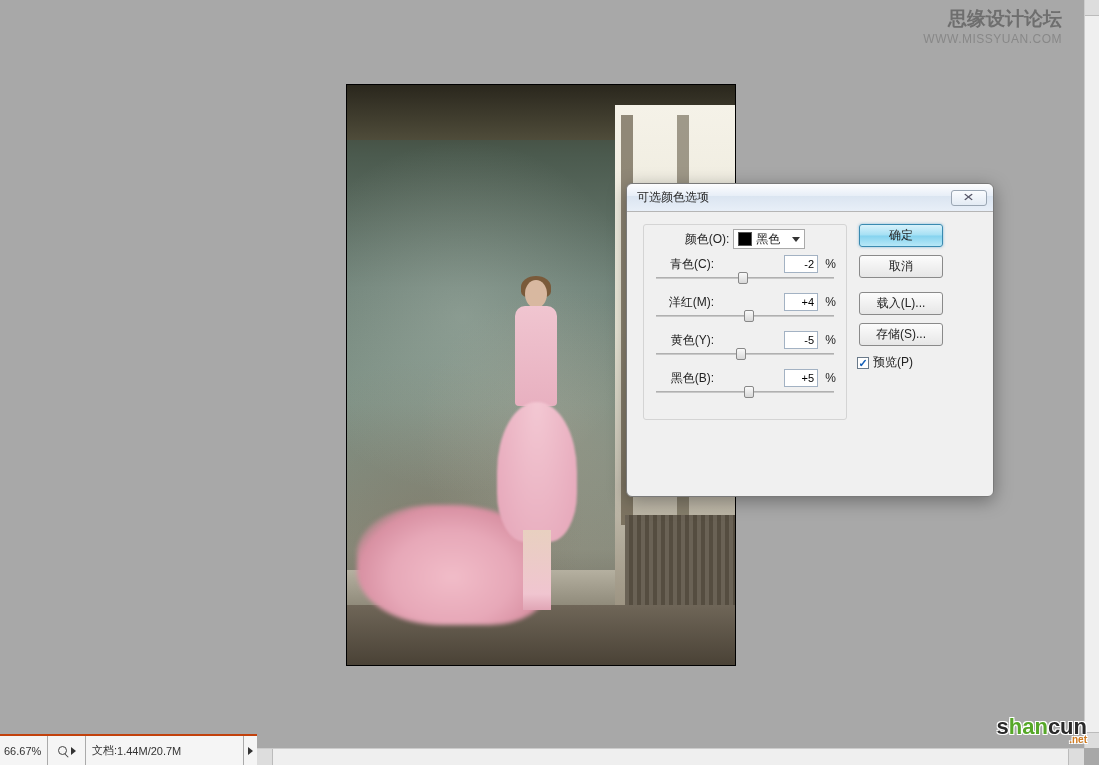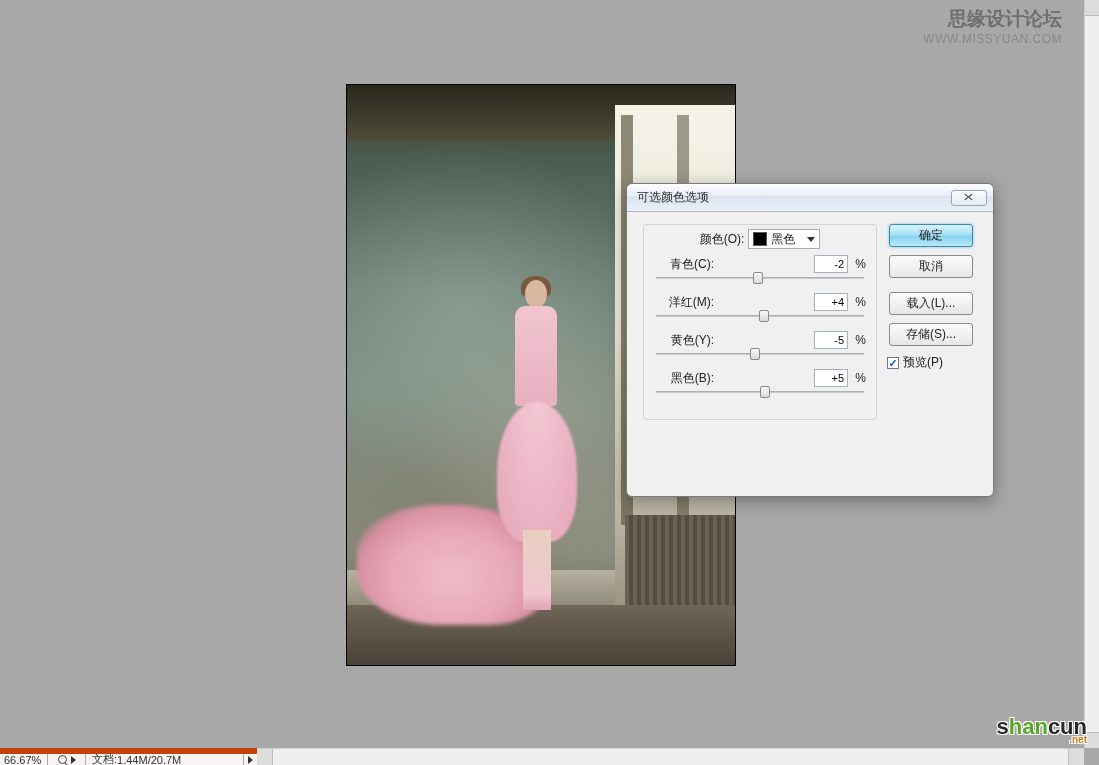--- a/index.html
+++ b/index.html
@@ -37,39 +37,39 @@
 .scrollbar-v { position: absolute; top: 0; right: 0; width: 15px; bottom: 17px; background: #efefef; border-left: 1px solid #ccc; }
 .scrollbar-v::before, .scrollbar-v::after { content:""; position:absolute; left:0; right:0; height:15px; background:#ddd; }
 .scrollbar-v::before { top:0; border-bottom:1px solid #bbb; }
 .scrollbar-v::after { bottom:0; border-top:1px solid #bbb; }
 .scrollbar-h { position: absolute; bottom: 0; left: 257px; right: 15px; height: 17px; background: #efefef; border-top: 1px solid #ccc; }
 .scrollbar-h::before, .scrollbar-h::after { content:""; position:absolute; top:0; bottom:0; width:15px; background:#ddd; }
 .scrollbar-h::before { left:0; border-right:1px solid #bbb; }
 .scrollbar-h::after { right:0; border-left:1px solid #bbb; }
 
 
-.status-bar { position: absolute; bottom: 0; left: 0; width: 257px; height: 17px; background: #f5f5f5; border-top: 6px solid #c2410c; display:flex; align-items:center; font-size: 11px; color:#333; }
+.status-bar { position: absolute; bottom: 0; left: 0; width: 257px; height: 31px; background: #f5f5f5; border-top: 2px solid #c2410c; display:flex; align-items:center; font-size: 11px; color:#333; }
 .status-bar .zoom { width: 48px; padding-left: 4px; border-right:1px solid #aaa; height:100%; display:flex; align-items:center; }
 .status-bar .zoom-ctrl { width: 38px; border-right:1px solid #aaa; height:100%; display:flex; align-items:center; justify-content:center; }
 .status-bar .doc { padding-left:6px; flex:1; height:100%; display:flex; align-items:center; }
 .status-bar .arrow-r { width:14px; height:100%; border-left:1px solid #aaa; display:flex; align-items:center; justify-content:center; }
 .glyph-zoom { width:9px; height:9px; border:1px solid #444; border-radius:50%; position:relative; }
 .glyph-zoom::after { content:""; position:absolute; width:5px; height:1px; background:#444; bottom:-2px; right:-3px; transform:rotate(45deg); }
 .glyph-tri-r { width:0; height:0; border-left:5px solid #333; border-top:4px solid transparent; border-bottom:4px solid transparent; }
 .glyph-tri-d { width:0; height:0; border-top:5px solid #333; border-left:4px solid transparent; border-right:4px solid transparent; display:inline-block; vertical-align:middle; }
 
 
 .dialog { position: absolute; top: 183px; left: 626px; width: 368px; height: 314px; background: #f0f0f0; border: 1px solid #7a7a7a; border-radius: 6px; box-shadow: 0 4px 18px rgba(0,0,0,0.35); font-size: 12px; color: #222; }
 .dialog .titlebar { height: 28px; background: linear-gradient(180deg,#fdfdfe,#e7eef7 45%,#dbe5f1 46%,#e8eff8); border-bottom: 1px solid #b5b5b5; border-radius: 6px 6px 0 0; display:flex; align-items:center; padding: 0 6px 0 10px; }
 .dialog .titlebar .title { flex:1; color:#2a2a2a; font-size:12px; }
 .dialog .close-btn { width: 36px; height:16px; border:1px solid #9aa6b3; border-radius:3px; background: linear-gradient(180deg,#fafcfe,#e3ebf4); display:flex; align-items:center; justify-content:center; }
 .dialog .close-x { font-size:11px; color:#556; font-family: Arial; transform: scaleX(1.3); }
 
 .dialog .body { position:absolute; top:28px; left:0; right:0; bottom:0; padding: 12px 12px 12px 16px; display:flex; }
-.dialog .main-col { width: 234px; }
+.dialog .main-col { width: 204px; }
 .dialog .side-col { width: 92px; margin-left: 8px; }
 
 .fieldset { border: 1px solid #d4d4d4; border-radius: 3px; padding: 6px 10px 14px 10px; position: relative; margin-bottom: 14px; }
 .fieldset .legend-row { display:flex; align-items:center; justify-content:center; margin-top:-2px; margin-bottom: 6px; }
 .fieldset .legend-label { margin-right: 4px; }
 .color-dd { display:inline-flex; align-items:center; border:1px solid #aaa; background:#fff; height:20px; padding: 0 4px; }
 .color-dd .swatch { width:14px; height:14px; background:#000; border:1px solid #555; margin-right:4px; }
 .color-dd .dd-arrow { margin-left:12px; }
 
 .slider-row { display:flex; align-items:center; margin-top: 6px; }

